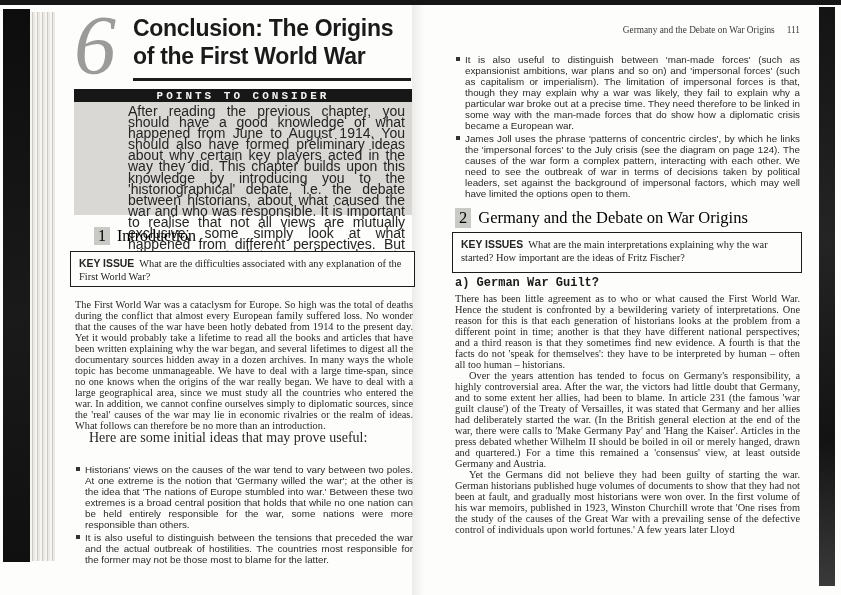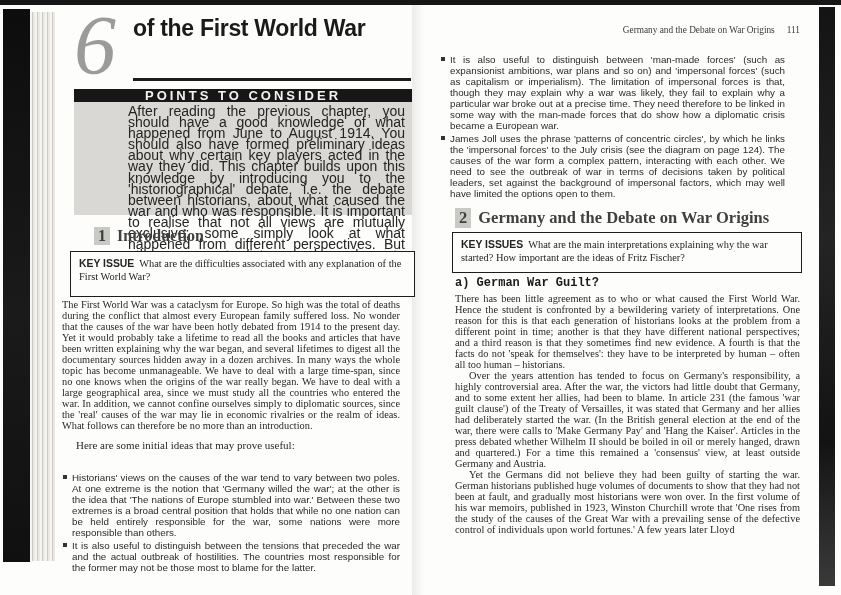--- a/index.html
+++ b/index.html
@@ -26,50 +26,50 @@
   
   .chapter-num { position:absolute; left:74px; top:6px; font-family:"Liberation Serif", serif;
     font-style:italic; font-size:84px; line-height:80px; color:#9b9b99; }
   .chapter-title { position:absolute; left:133px; top:14px; width:290px;
     font-family:"Liberation Sans", sans-serif; font-weight:bold; font-size:23px;
     line-height:28px; color:#1a1a1a; letter-spacing:-0.3px; }
   .title-rule { position:absolute; left:133px; top:78px; width:278px; height:3px; background:#1c1c1c; }
 
   .points-box { position:absolute; left:74px; top:89px; width:338px; height:126px; background:#d9d8d4; }
   .points-banner { height:13px; background:#171717; display:flex; align-items:center; justify-content:center; }
-  .points-banner span { color:#f3f3f1; font-family:Liberation Sans, sans-serif; font-weight:bold;
-    font-size:13px; letter-spacing:3px; }
+  .points-banner span { color:#f3f3f1; font-family:Liberation Mono, monospace; font-weight:bold;
+    font-size:11px; letter-spacing:3px; }
   .points-body { padding:4px 7px 0 7px; font-family:"Liberation Sans", sans-serif;
     font-size:14px; line-height:11.1px; color:#242424; text-align:justify;margin-left:47px; }
 
-  .sec-heading { position:absolute; font-family:"Liberation Serif", serif; font-weight:bold;
-    font-size:16px; color:#404040; }
+  .sec-heading { position:absolute; font-family:"Liberation Serif", serif; font-weight:normal;
+    font-size:16px; color:#000000; }
   .sec-heading .num-box { display:inline-block; background:#c9c9c6; padding:0 4px; margin-right:7px; }
   .sec1 { left:74px; top:227px;padding-left:20px; }
 
   .key-box { position:absolute; border:1.5px solid #1c1c1c; background:#fdfdfb;
     padding:5px 8px 4px 8px; font-size:10.4px; line-height:13px; color:#242424; }
   .key-box .key-label { font-family:"Liberation Sans", sans-serif; font-weight:bold; margin-right:5px; }
-  .key-issue-left { left:70px; top:251px; width:345px; height:46px; }
+  .key-issue-left { left:70px; top:251px; width:345px; height:36px; }
 
-  .left-column { position:absolute; left:62px; top:299px; width:338px; }
+  .left-column { position:absolute; left:75px; top:299px; width:338px; }
   .body-para { font-size:10.35px; line-height:11px; text-align:justify; color:#282828; }
-  .lead-in { font-size:11px; line-height:11px; text-indent:14px; color:#282828; margin-top:9px; }
+  .lead-in { font-size:14px; line-height:11px; text-indent:14px; color:#282828; margin-top:1px; }
 
   .bullet-list { margin-top:21px; }
   .bullet-row { display:flex; margin-top:2px; }
   .bullet-marker { flex:0 0 10px; padding-top:3px; }
   .bullet-marker i { display:block; width:3.5px; height:3.5px; background:#333; margin-left:1px; }
   .bullet-text { flex:1; font-family:"Liberation Sans", sans-serif; font-size:9.8px;
     line-height:11px; text-align:justify; color:#2a2a2a; }
 
   
   .running-head { position:absolute; left:455px; top:25px; width:345px; display:flex;
     justify-content:flex-end; gap:12px; font-size:9.3px; color:#3a3a3a; }
-  .right-bullets { position:absolute; left:440px; top:52px; width:345px; }
+  .right-bullets { position:absolute; left:455px; top:52px; width:345px; }
   .sec2 { left:455px; top:208px; font-size:16.5px; }
   .key-issues-right { left:452px; top:232px; width:350px; height:41px; }
   .subsection-heading { position:absolute; left:455px; top:276px;
     font-family:Liberation Mono, monospace; font-weight:bold; font-size:12px; color:#1a1a1a; }
   .right-column { position:absolute; left:455px; top:293px; width:345px; }
   .right-column .body-para + .body-para { text-indent:14px; }
 </style>
 </head>
 <body>
 
@@ -77,20 +77,21 @@
 
   <div class="strip-top"></div>
   <div class="band-left"></div>
   <div class="page-edges-left"></div>
   <div class="band-right"></div>
   <div class="spine"></div>
 
   <div class="chapter-num">6</div>
 
   <div class="chapter-title">
+    <div>Conclusion: The Origins</div>
     <div>of the First World War</div>
   </div>
   <div class="title-rule"></div>
 
   <div class="points-box">
     <div class="points-banner">
       <span>POINTS TO CONSIDER</span>
     </div>
     <div class="points-body">After reading the previous chapter, you should have a good knowledge of what happened from June to August 1914. You should also have formed preliminary ideas about why certain key players acted in the way they did. This chapter builds upon this knowledge by introducing you to the 'historiographical' debate, i.e. the debate between historians, about what caused the war and who was responsible. It is important to realise that not all views are mutually exclusive; some simply look at what happened from different perspectives. But others are contradictory, and you have to choose between them.</div>
   </div>

